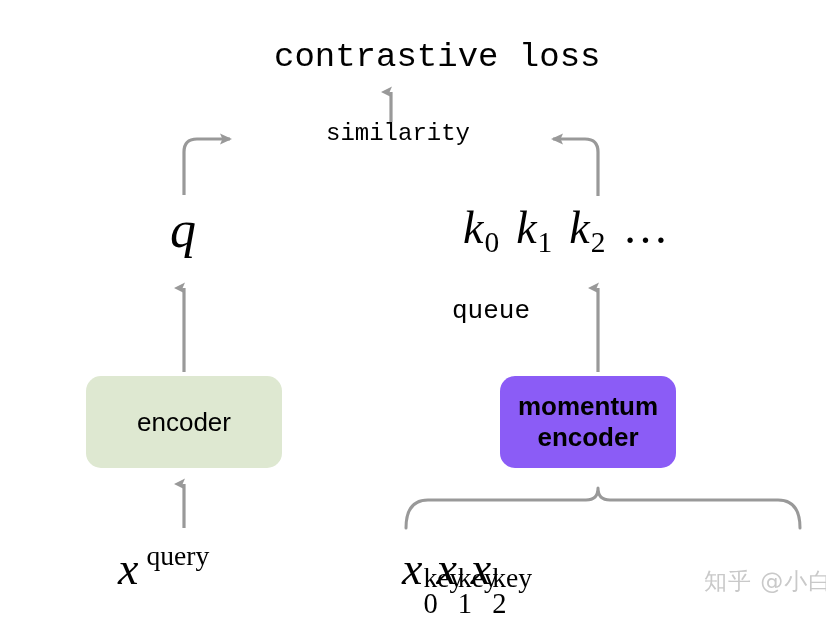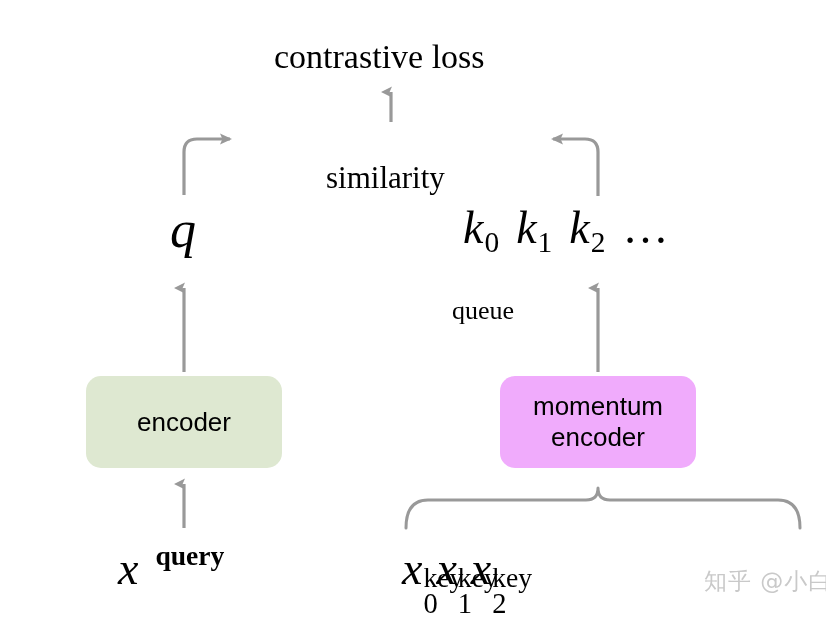--- a/index.html
+++ b/index.html
@@ -27,42 +27,41 @@
     pointer-events: none;
   }
 
   .lbl {
     position: absolute;
     color: #000000;
     white-space: nowrap;
     line-height: 1;
   }
   .sans {
-    font-family: Liberation Serif, serif;
+    font-family: Liberation Mono, monospace;
     text-align: center;
   }
   .math {
     font-family: "Liberation Serif", "DejaVu Serif", serif;
     font-style: italic;
   }
   .mathup {
     font-family: "Liberation Serif", "DejaVu Serif", serif;
     font-style: normal;
   }
 
   #contrastive-loss {
     left: 274px;
     top: 40px;
     font-size: 34px;
   }
   #similarity {
     left: 326px;
     top: 122px;
-    font-size: 31px;
-    margin-top: 40px;
+    font-size: 24px;
   }
   #queue {
     left: 452px;
     top: 298px;
     font-size: 26px;
   }
 
   #q-symbol {
     left: 170px;
     top: 204px;
@@ -86,22 +85,21 @@
     position: relative;
     top: 0.30em;
     font-style: normal;
     margin-left: 1px;
   }
   .sup {
     font-size: 0.60em;
     position: relative;
     top: -0.70em;
     font-style: normal;
-    margin-left: 17px;
-    font-weight: bold;
+    margin-left: 8px;
   }
   #k-dots {
     font-style: normal;
     letter-spacing: 2px;
   }
 
   .boxnode {
     position: absolute;
     border-radius: 15px;
     display: flex;
@@ -116,23 +114,24 @@
   #encoder-box {
     left: 86px;
     top: 376px;
     width: 196px;
     height: 92px;
     background: #dee8d1;
   }
   #momentum-encoder-box {
     left: 500px;
     top: 376px;
-    width: 196px;
+    width: 176px;
     height: 92px;
-    background: #f0abfc;
+    background: #8b5cf6;
+    font-weight: bold;
   }
 
   #x-query {
     left: 118px;
     top: 546px;
     font-size: 46px;
   }
   #x-key-row {
     left: 402px;
     top: 546px;

